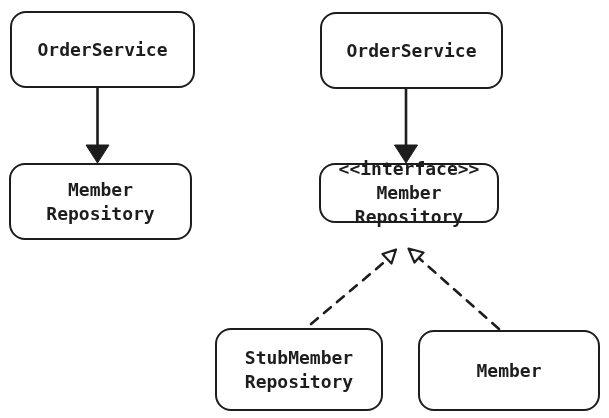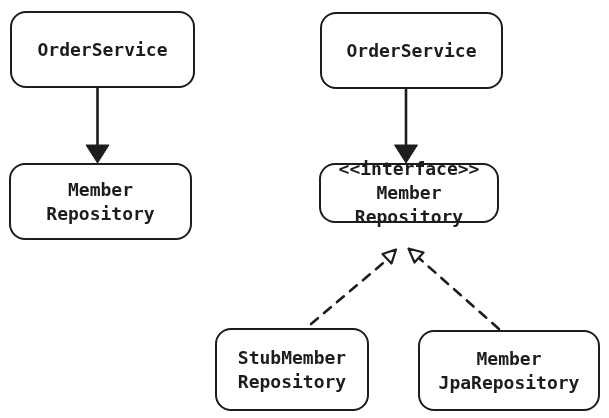--- a/index.html
+++ b/index.html
@@ -32,21 +32,21 @@
     font-size: 18px;
     line-height: 24px;
     z-index: 1;
   }
   .node span { display: block; white-space: nowrap; }
 
   .node-order-service-left      { left: 10px;  top: 11px;  width: 185px; height: 77px; }
   .node-member-repository-left  { left: 9px;   top: 163px; width: 183px; height: 77px; }
   .node-order-service-right     { left: 320px; top: 12px;  width: 183px; height: 77px; }
   .node-member-repository-iface { left: 319px; top: 163px; width: 180px; height: 60px; }
-  .node-stub-member-repository  { left: 215px; top: 328px; width: 154px; height: 83px; }
+  .node-stub-member-repository  { left: 215px; top: 328px; width: 168px; height: 83px; }
   .node-member-jpa-repository   { left: 418px; top: 330px; width: 182px; height: 81px; }
 
   .edges {
     position: absolute;
     left: 0; top: 0;
     width: 609px;
     height: 418px;
     z-index: 2;
     pointer-events: none;
   }
@@ -96,21 +96,20 @@
     <span>Repository</span>
   </div>
 
   <div class="node node-stub-member-repository">
     <span>StubMember</span>
     <span>Repository</span>
   </div>
 
   <div class="node node-member-jpa-repository">
     <span>Member</span>
-    <span>JpaRepository</span>
   </div>
 
   <svg class="edges" viewBox="0 0 609 418" xmlns="http://www.w3.org/2000/svg">
 
     <line class="edge-line" x1="97.5" y1="88" x2="97.5" y2="147"></line>
     <polygon class="arrowhead-filled" points="86,145 109,145 97.5,163"></polygon>
 
     <line class="edge-line" x1="406" y1="89" x2="406" y2="147"></line>
     <polygon class="arrowhead-filled" points="394.5,145 417.5,145 406,163"></polygon>
 

